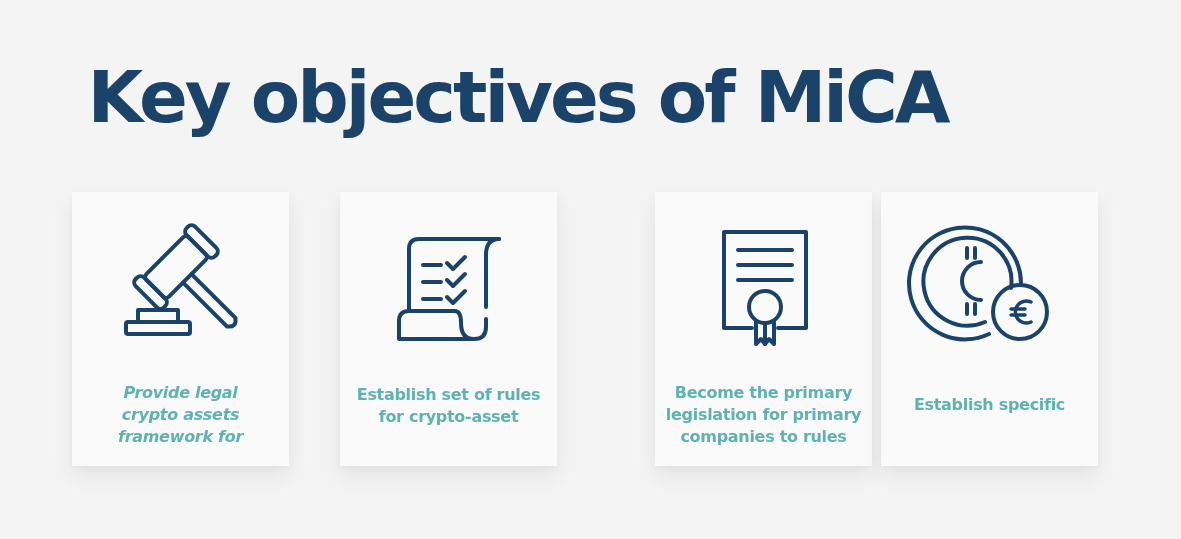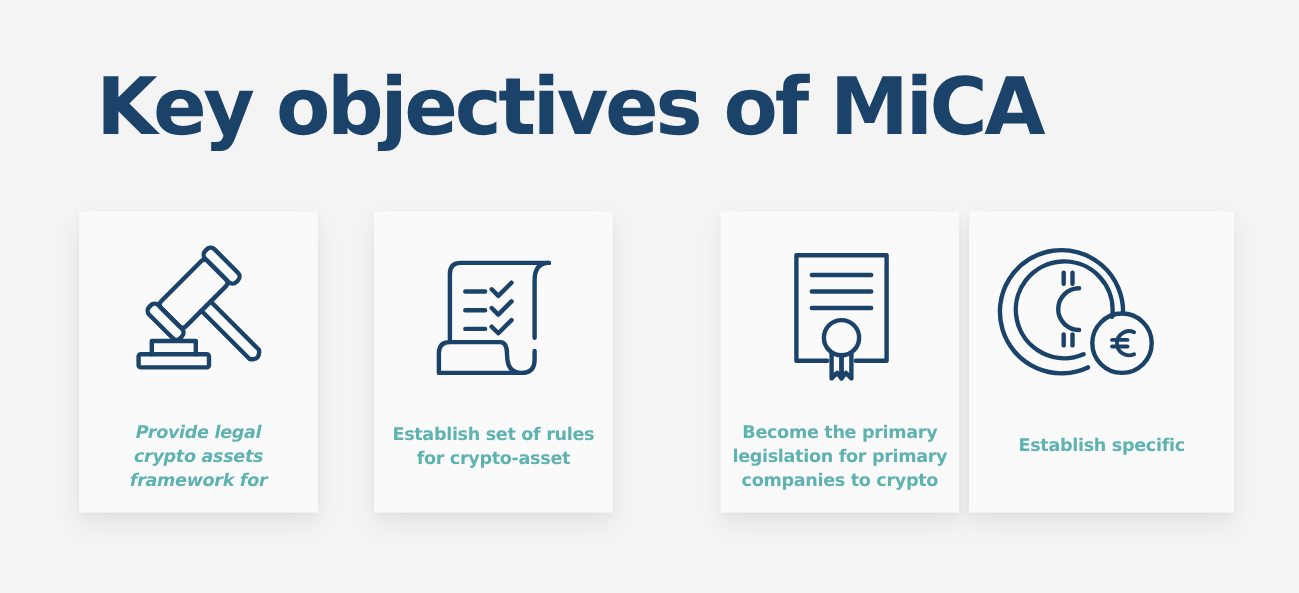--- a/index.html
+++ b/index.html
@@ -111,25 +111,25 @@
         <line x1="34" y1="58" x2="88" y2="58"></line>
         <circle cx="61" cy="85" r="16"></circle>
         <path d="M 52 99 L 52 122 L 57 117 L 61 122 L 61 101"></path>
         <path d="M 61 101 L 61 122 L 65 117 L 70 122 L 70 99"></path>
       </g>
     </svg>
   </div>
   <div class="label" style="top:190px;">
     <div>Become the primary</div>
     <div>legislation for primary</div>
-    <div>companies to crypto</div>
+    <div>companies to rules</div>
   </div>
 </div>
 
-<div class="card" style="left:881px;padding-left:24px;">
+<div class="card" style="left:881px;">
   <div class="icon">
     <svg width="150" height="130" viewBox="0 0 150 130">
       <g class="stroke">
         <path d="M 106 62 A 56 56 0 1 0 74 112"></path>
         <path d="M 96 66 A 44 44 0 1 0 70 100"></path>
         <circle cx="105" cy="90" r="27"></circle>
 
         <path d="M 66 40 A 18 18 0 1 0 66 78"></path>
         <line x1="52" y1="26" x2="52" y2="36"></line>
         <line x1="60" y1="26" x2="60" y2="36"></line>

